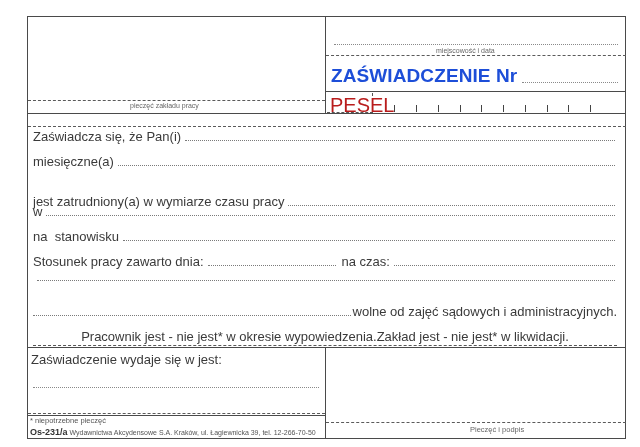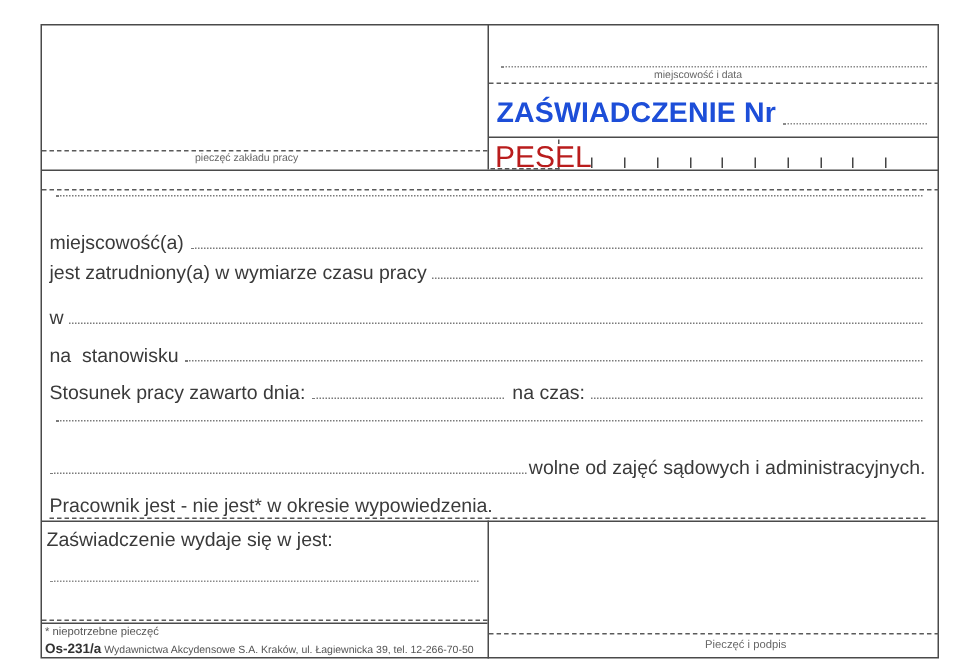--- a/index.html
+++ b/index.html
@@ -11,21 +11,21 @@
   .hdash { position:absolute; height:0; border-top:1.3px dashed #5a5a5a; }
   .hdot { position:absolute; height:0; border-top:1px dotted #8a8a8a; }
   .tiny { font-size:7px; color:#666; position:absolute; white-space:nowrap; }
   .title { position:absolute; left:331px; top:65px; font-weight:bold; font-size:19px; color:#1d4ed8; letter-spacing:0.1px; }
   .pesel-label { position:absolute; left:330px; top:94px; font-size:20px; color:#b91c1c; }
   .pesel-box { position:absolute; left:327px; top:93px; width:46px; height:20px; border-right:1px dashed #555; border-bottom:1px dashed #555; box-sizing:border-box; }
   .tick { position:absolute; width:0; height:7px; border-left:1.5px solid #444; top:105px; }
   .row { position:absolute; left:33px; width:584px; font-size:13px; color:#3a3a3a; display:flex; align-items:flex-end; white-space:nowrap; }
   .fill { flex:1; border-bottom:1px dotted #7a7a7a; margin:0 2px 3px 4px; height:1px; }
   .fill.fixed { flex:none; }
-  .just { justify-content:flex-start; }
+  .just { justify-content:center; }
   .ul { border-bottom:1.3px dashed #555; }
   .cel { position:absolute; left:31px; top:352px; font-size:13px; color:#3a3a3a; }
   .foot1 { position:absolute; left:30px; top:416px; font-size:7.5px; color:#555; }
   .foot2 { position:absolute; left:30px; top:427px; font-size:7px; color:#555; white-space:nowrap; }
   .foot2 b { font-size:9px; color:#333; }
 </style>
 </head>
 <body>
 
 <div class="abs form"></div>
@@ -56,27 +56,28 @@
 <div class="tick" style="left:503px;"></div>
 <div class="tick" style="left:525px;"></div>
 <div class="tick" style="left:547px;"></div>
 <div class="tick" style="left:568px;"></div>
 <div class="tick" style="left:590px;"></div>
 
 <div class="hline" style="left:28px; top:113px; width:598px;"></div>
 <div class="hdash" style="left:28px; top:126px; width:598px;"></div>
 
 <div class="row" style="top:129px;">
+  <span>Zaświadcza się, że Pan(i)</span>
   <span class="fill"></span>
 </div>
 <div class="row" style="top:154px;">
-  <span>miejscowość(a)</span>
+  <span>miesięczne(a)</span>
   <span class="fill"></span>
 </div>
-<div class="row" style="top:174px;">
+<div class="row" style="top:194px;">
   <span>jest zatrudniony(a) w wymiarze czasu pracy</span>
   <span class="fill"></span>
 </div>
 <div class="row" style="top:204px;">
   <span>w</span>
   <span class="fill"></span>
 </div>
 <div class="row" style="top:229px;">
   <span style="white-space:pre;">na  stanowisku</span>
   <span class="fill"></span>
@@ -89,20 +90,21 @@
 </div>
 <div class="row" style="top:279px;">
   <span class="fill"></span>
 </div>
 <div class="row" style="top:304px;">
   <span class="fill" style="margin-left:0;"></span>
   <span>wolne od zajęć sądowych i administracyjnych.</span>
 </div>
 <div class="row just ul" style="top:329px; padding-bottom:1px;">
   <span>Pracownik jest - nie jest* w okresie wypowiedzenia.</span>
+  <span>Zakład jest - nie jest* w likwidacji.</span>
 </div>
 
 <div class="hline" style="left:28px; top:347px; width:598px;"></div>
 
 <div class="cel">Zaświadczenie wydaje się w jest:</div>
 <div class="hdot" style="left:33px; top:387px; width:286px;"></div>
 <div class="hdash" style="left:28px; top:413px; width:297px;"></div>
 <div class="hline" style="left:28px; top:415px; width:297px;"></div>
 <div class="foot1">* niepotrzebne pieczęć</div>
 <div class="foot2">

